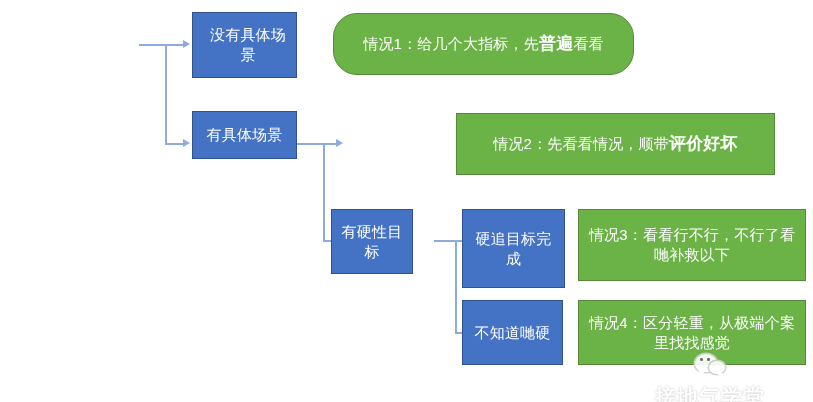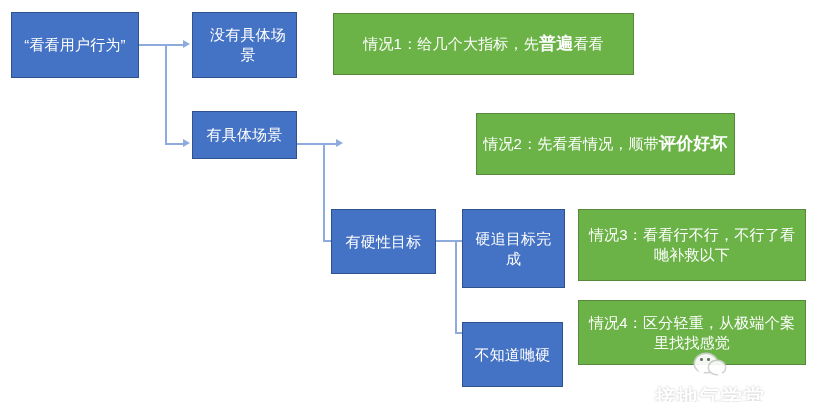--- a/index.html
+++ b/index.html
@@ -149,50 +149,47 @@
   <div class="conn h" style="left:323px; top:240px; width:15px;"></div>
   <div class="arrow" style="left:336px; top:236px;"></div>
 
   <div class="conn h" style="left:434px; top:240px; width:22px;"></div>
   <div class="conn v" style="left:455px; top:240px; height:93px;"></div>
   <div class="conn h" style="left:455px; top:240px; width:12px;"></div>
   <div class="arrow" style="left:465px; top:236px;"></div>
   <div class="conn h" style="left:455px; top:332px; width:12px;"></div>
   <div class="arrow" style="left:465px; top:328px;"></div>
 
-  <div class="node blue" style="left:11px; top:12px; width:128px; height:66px;">
-    <span class="txt">“看看用户行为”</span>
-  </div>
 
   <div class="node blue" style="left:192px; top:12px; width:105px; height:66px;padding-left:12px;">
     <span class="txt">没有具体场景</span>
   </div>
 
   <div class="node blue" style="left:192px; top:111px; width:105px; height:48px;">
     <span class="txt">有具体场景</span>
   </div>
 
 
-  <div class="node blue" style="left:331px; top:209px; width:105px; height:65px;">
+  <div class="node blue" style="left:331px; top:209px; width:82px; height:65px;">
     <span class="txt">有硬性目标</span>
   </div>
 
   <div class="node blue" style="left:462px; top:209px; width:103px; height:79px;">
     <span class="txt">硬追目标完成</span>
   </div>
 
-  <div class="node blue" style="left:462px; top:300px; width:101px; height:65px;margin-top:22px;">
+  <div class="node blue" style="left:462px; top:300px; width:101px; height:65px;">
     <span class="txt">不知道哋硬</span>
   </div>
 
-  <div class="node green" style="left:333px; top:13px; width:301px; height:62px;">
+  <div class="node green" style="left:333px; top:13px; width:301px; height:62px;border-radius:24px;">
     <span class="txt"><span>情况1：给几个大指标，先</span><span class="bold">普遍</span><span>看看</span></span>
   </div>
 
-  <div class="node green" style="left:476px; top:113px; width:259px; height:62px;">
+  <div class="node green" style="left:456px; top:113px; width:319px; height:62px;">
     <span class="txt"><span>情况2：先看看情况，顺带</span><span class="bold">评价好坏</span><span></span></span>
   </div>
 
   <div class="node green" style="left:578px; top:209px; width:228px; height:72px;">
     <span class="txt"><span>情况3：看看行不行，不行了</span><span>看哋补救以下</span></span>
   </div>
 
   <div class="node green" style="left:578px; top:300px; width:228px; height:65px;">
     <span class="txt"><span>情况4：区分轻重，从极端个</span><span>案里找找感觉</span></span>
   </div>

